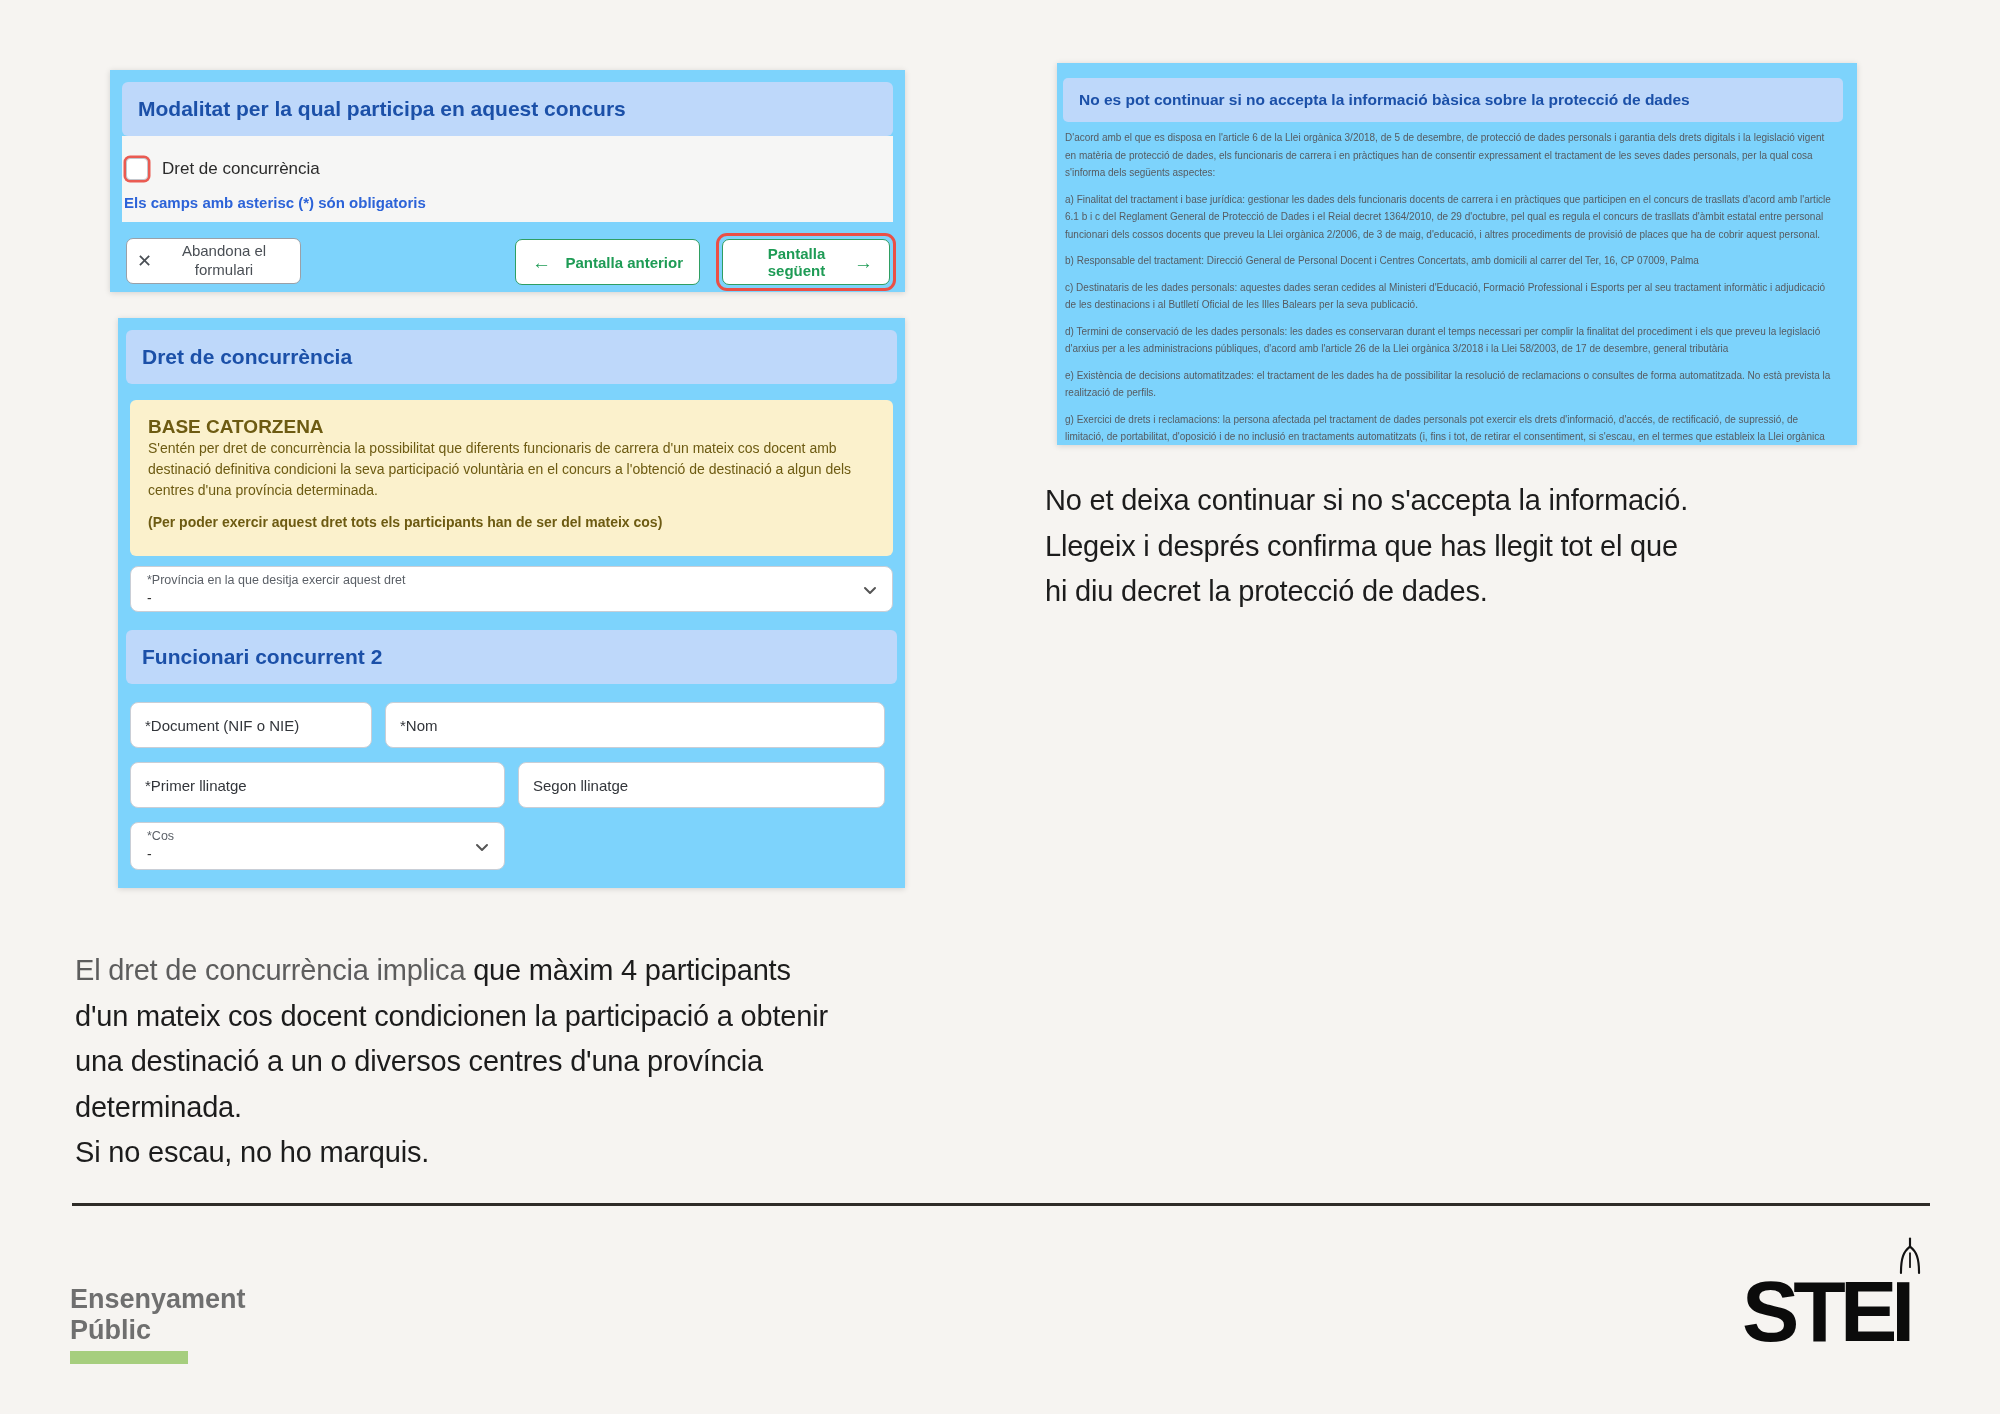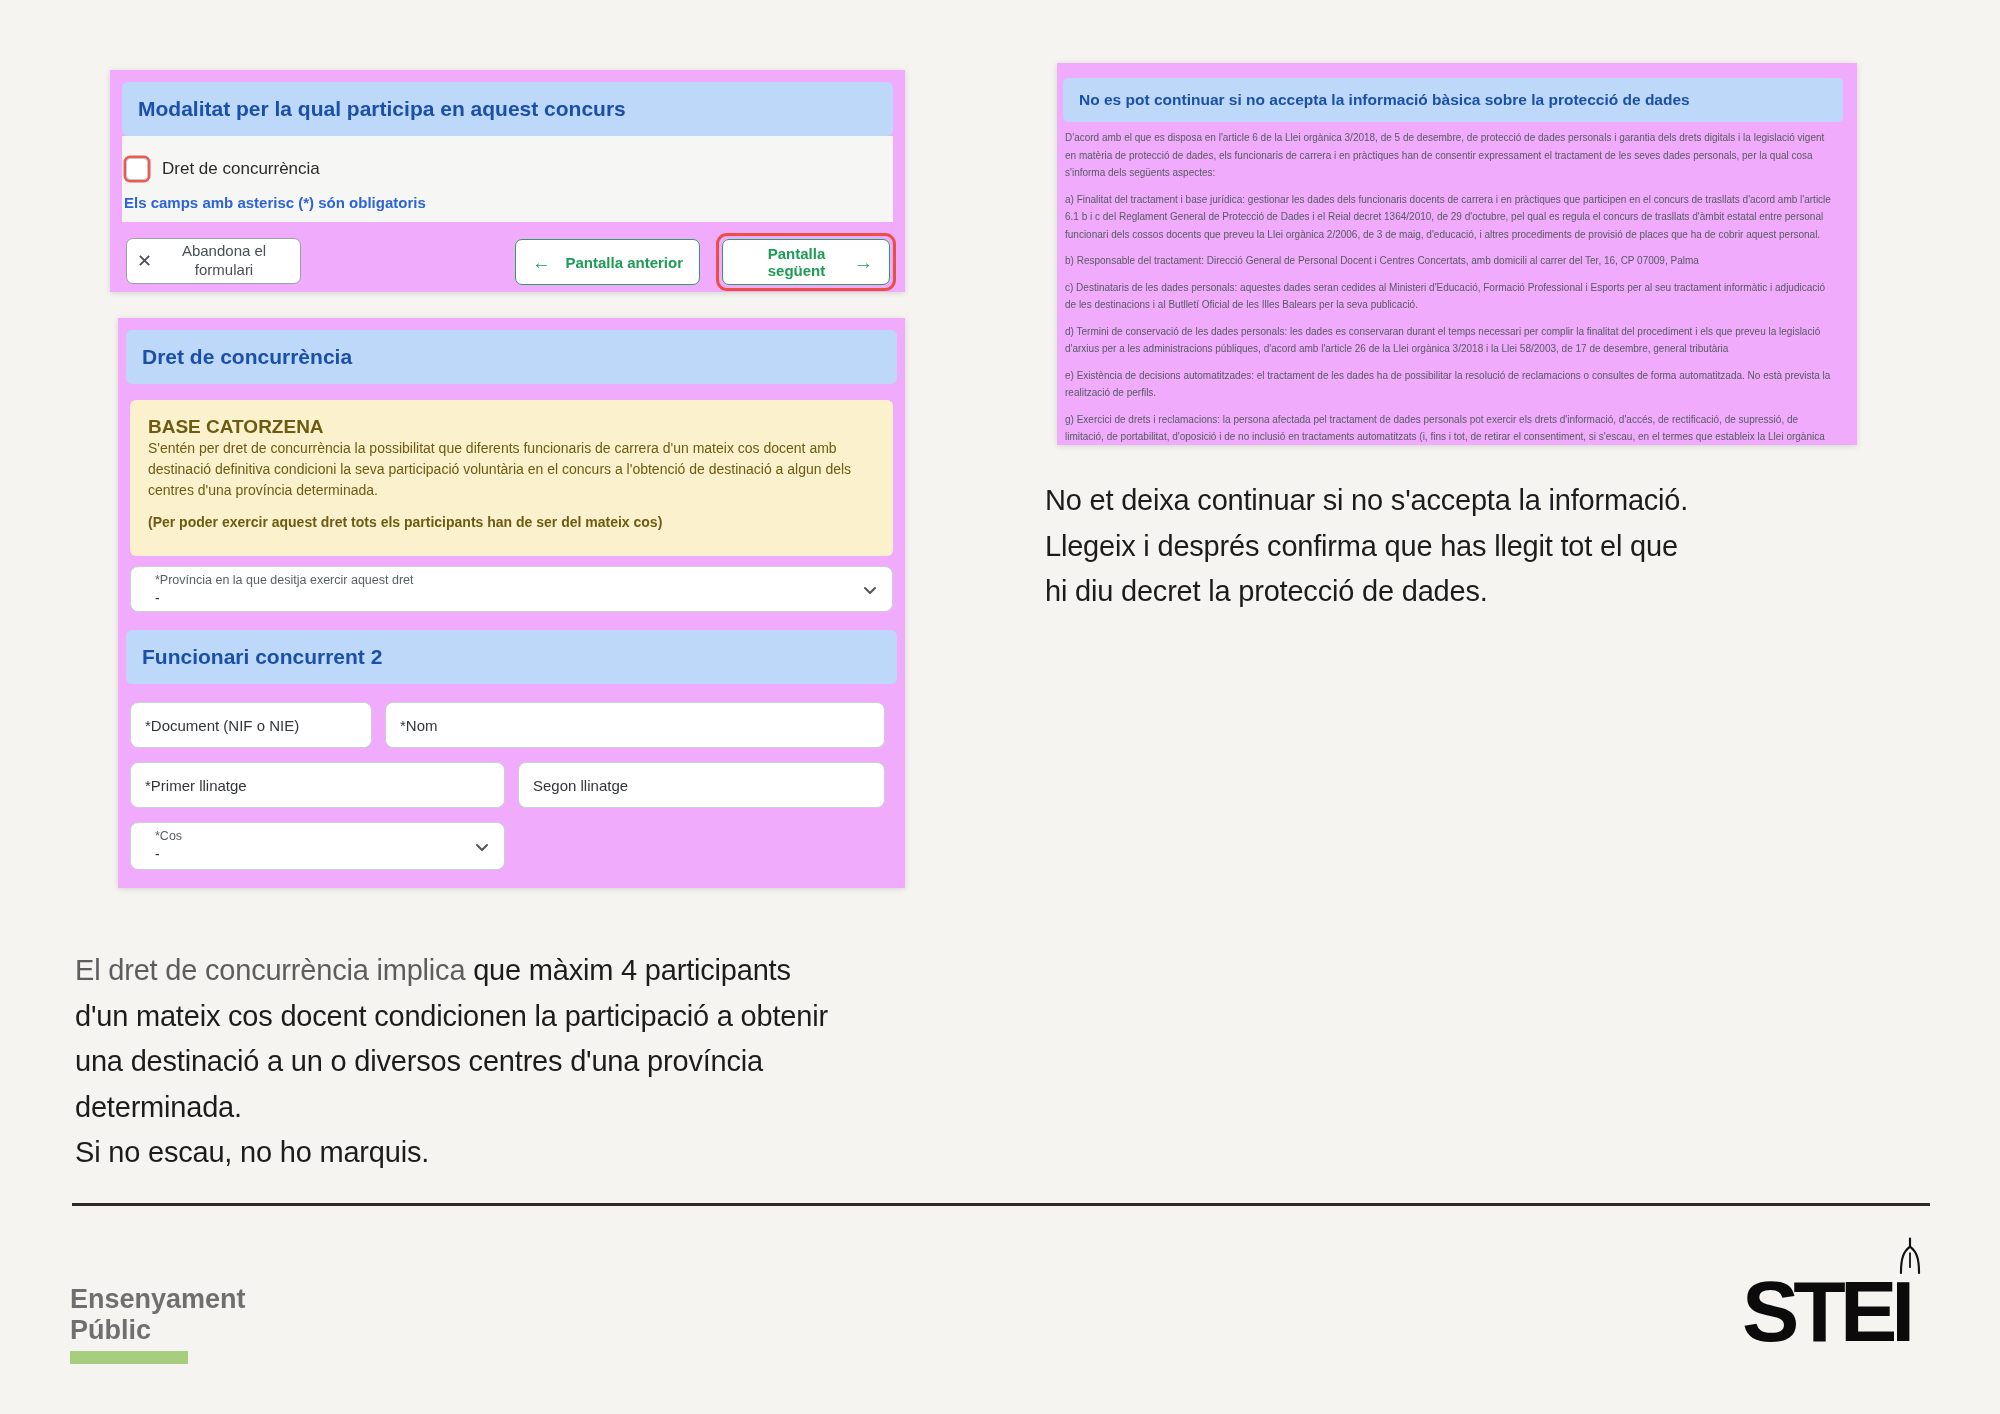--- a/index.html
+++ b/index.html
@@ -1,18 +1,18 @@
 <!DOCTYPE html>
 <html><head>
 <meta charset="utf-8">
 <style>
   html,body{margin:0;padding:0;background:#f6f4f1;}
   #canvas{position:relative;width:2000px;height:1414px;background:#f6f4f1;overflow:hidden;
           font-family:"Liberation Sans",sans-serif;}
-  .panel{position:absolute;background:#f0abfc;box-shadow:0 1px 6px rgba(0,0,0,.14);}
+  .panel{position:absolute;background:#7dd3fc;box-shadow:0 1px 6px rgba(0,0,0,.14);}
   .blue-header{position:absolute;background:#bed8fa;color:#1b50a8;font-weight:bold;
                border-radius:6px;display:flex;align-items:center;padding:0 16px;box-sizing:border-box;}
   
   #p1{left:110px;top:70px;width:795px;height:222px;}
   #p1-header{left:12px;top:12px;width:771px;height:54px;font-size:21px;}
   #p1-gray{position:absolute;left:12px;top:66px;width:771px;height:86px;background:#f6f6f5;}
   .cb-row{position:absolute;left:16px;top:88px;display:flex;align-items:center;gap:14px;}
   .checkbox{width:20px;height:20px;background:#fff;border:1px solid #c3c7cd;border-radius:4px;
             box-shadow:0 0 0 2.5px #ea5b52;display:inline-block;}
   .cb-label{font-size:17px;color:#2b2b2b;}
@@ -33,21 +33,21 @@
   .arrow{font-size:19px;line-height:1;}
   
   #p2{left:118px;top:318px;width:787px;height:570px;}
   #p2-header{left:8px;top:12px;width:771px;height:54px;font-size:21px;}
   .yellow-box{position:absolute;left:12px;top:82px;width:763px;height:156px;background:#fbf1cc;
               border-radius:6px;box-sizing:border-box;padding:16px 18px;color:#6d5b12;}
   .yellow-title{font-size:19px;font-weight:bold;}
   .yellow-text{font-size:14px;line-height:1.5;}
   .yellow-bold{font-size:14px;font-weight:bold;margin-top:13px;}
   .select-box{position:absolute;background:#fff;border:1px solid #c9ced6;border-radius:8px;
-              box-sizing:border-box;padding:6px 12px 4px 24px;}
+              box-sizing:border-box;padding:6px 12px 4px 16px;}
   .select-label{font-size:12.5px;color:#5a5f66;}
   .select-value{font-size:14px;color:#333;margin-top:3px;}
   .chev{position:absolute;right:14px;top:50%;margin-top:-7px;width:16px;height:16px;}
   #province-select{left:12px;top:248px;width:763px;height:46px;}
   #p2-header2{left:8px;top:312px;width:771px;height:54px;font-size:21px;}
   .input-box{position:absolute;background:#fff;border:1px solid #c9ced6;border-radius:8px;height:46px;
              display:flex;align-items:center;padding:0 14px;box-sizing:border-box;font-size:15px;color:#32353a;}
   #f-doc{left:12px;top:384px;width:242px;}
   #f-nom{left:267px;top:384px;width:500px;}
   #f-pll{left:12px;top:444px;width:375px;}

